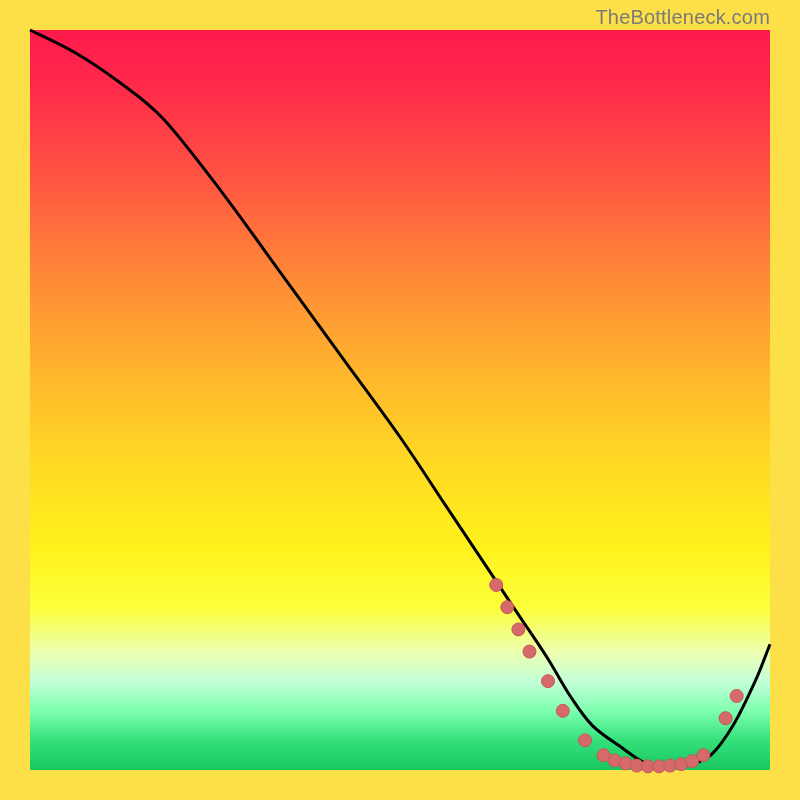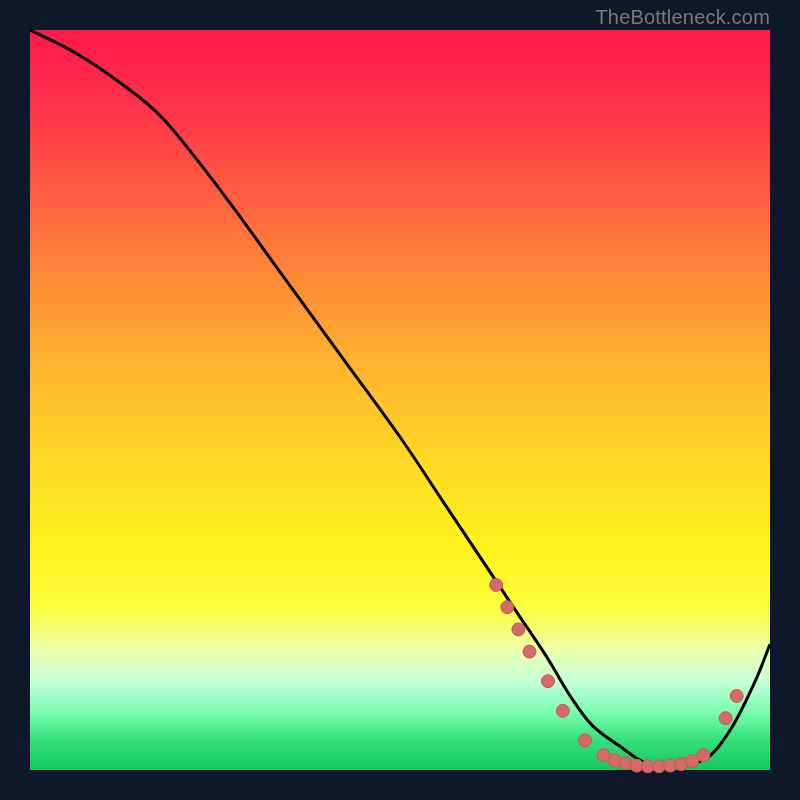--- a/index.html
+++ b/index.html
@@ -7,21 +7,21 @@
     padding: 0;
     width: 800px;
     height: 800px;
     background: #000;
     overflow: hidden;
     font-family: Arial, Helvetica, sans-serif;
   }
   .frame {
     position: absolute;
     inset: 0;
-    background: #0f172a;
+    background: #fde047;
   }
   .plot-area {
     position: absolute;
     left: 30px;
     top: 30px;
     width: 740px;
     height: 740px;
     background: linear-gradient(to bottom,
       #ff1a4d 0%,
       #ff2b4a 8%,

